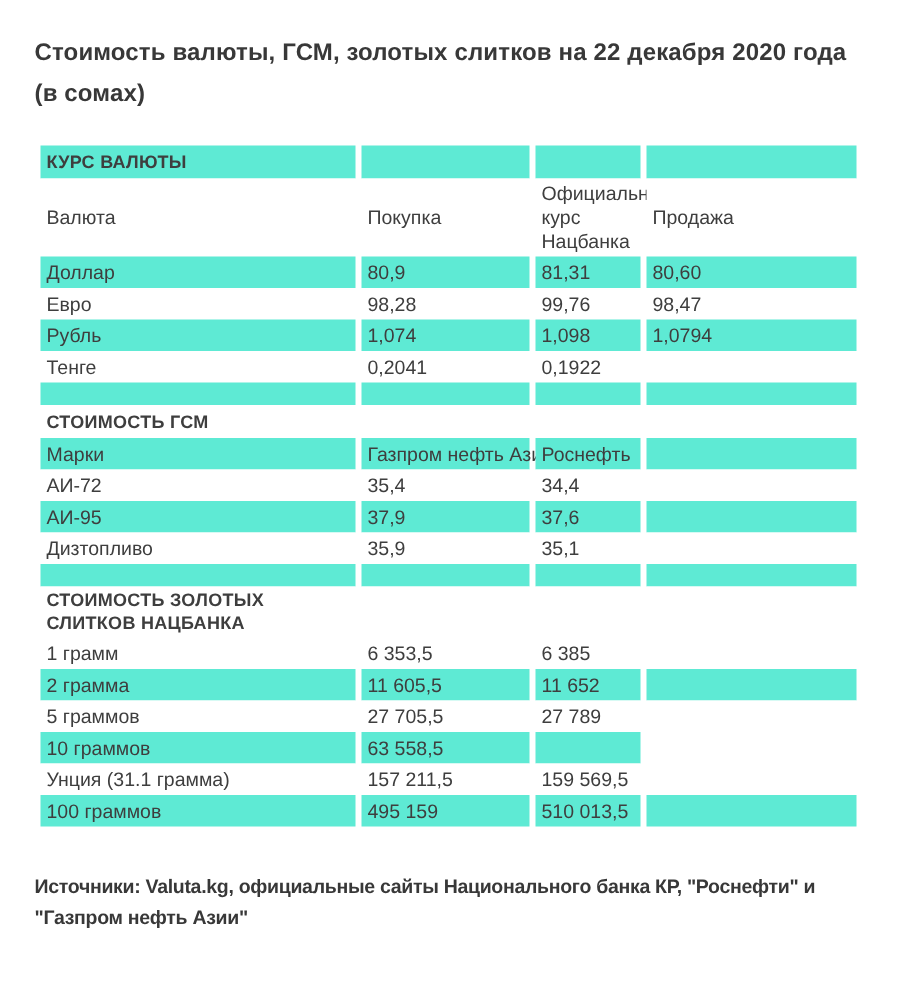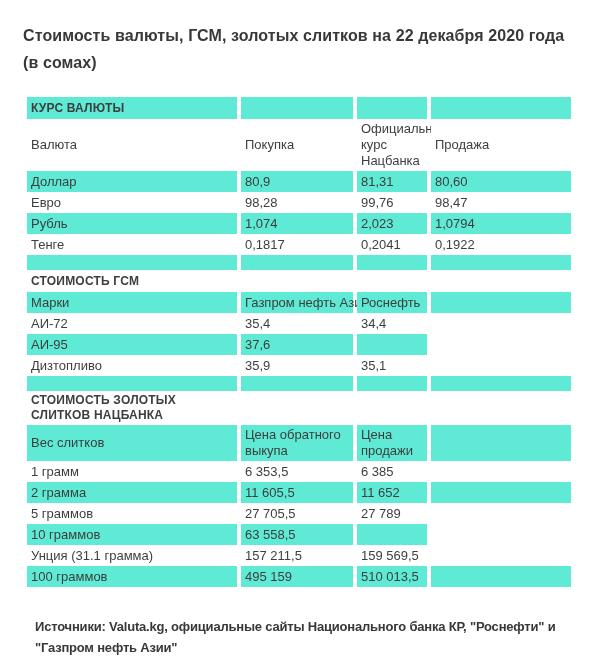--- a/index.html
+++ b/index.html
@@ -47,21 +47,21 @@
     letter-spacing: 0.2px;
   }
   .row-head .cell { min-height: 21px; }
   .row-data .cell { min-height: 21px; }
   .row-spacer .cell { min-height: 15px; }
 
   
   .row-head.s1 .cell:nth-child(2) { white-space: nowrap; overflow: visible; }
 
   .source {
-    margin: 29px 0 0 12px;
+    margin: 29px 0 0 0;
     max-width: 556px;
     font-size: 13px;
     font-weight: 700;
     line-height: 21px;
     color: #383838;
     letter-spacing: -0.2px;
   }
 </style>
 </head>
 <body>
@@ -90,26 +90,25 @@
       </div>
       <div class="trow row-data s0">
         <div class="cell">Евро</div>
         <div class="cell">98,28</div>
         <div class="cell">99,76</div>
         <div class="cell">98,47</div>
       </div>
       <div class="trow row-data s0 shade">
         <div class="cell">Рубль</div>
         <div class="cell">1,074</div>
-        <div class="cell">2,023</div>
+        <div class="cell">1,098</div>
         <div class="cell">1,0794</div>
       </div>
       <div class="trow row-data s0">
         <div class="cell">Тенге</div>
-        <div class="cell">0,1817</div>
         <div class="cell">0,2041</div>
         <div class="cell">0,1922</div>
       </div>
       <div class="trow row-spacer shade">
         <div class="cell"></div>
         <div class="cell"></div>
         <div class="cell"></div>
         <div class="cell"></div>
       </div>
       <div class="trow row-sectitle s1">
@@ -125,45 +124,40 @@
         <div class="cell"></div>
       </div>
       <div class="trow row-data s1">
         <div class="cell">АИ-72</div>
         <div class="cell">35,4</div>
         <div class="cell">34,4</div>
         <div class="cell"></div>
       </div>
       <div class="trow row-data s1 shade">
         <div class="cell">АИ-95</div>
+        <div class="cell">37,9</div>
         <div class="cell">37,6</div>
         <div class="cell"></div>
       </div>
       <div class="trow row-data s1">
         <div class="cell">Дизтопливо</div>
         <div class="cell">35,9</div>
         <div class="cell">35,1</div>
         <div class="cell"></div>
       </div>
       <div class="trow row-spacer shade">
         <div class="cell"></div>
         <div class="cell"></div>
         <div class="cell"></div>
         <div class="cell"></div>
       </div>
       <div class="trow row-sectitle s2">
         <div class="cell">СТОИМОСТЬ ЗОЛОТЫХ СЛИТКОВ НАЦБАНКА</div>
         <div class="cell"></div>
         <div class="cell"></div>
-        <div class="cell"></div>
-      </div>
-      <div class="trow row-head s2 shade">
-        <div class="cell">Вес слитков</div>
-        <div class="cell">Цена обратного выкупа</div>
-        <div class="cell">Цена продажи</div>
         <div class="cell"></div>
       </div>
       <div class="trow row-data s2">
         <div class="cell">1 грамм</div>
         <div class="cell">6 353,5</div>
         <div class="cell">6 385</div>
         <div class="cell"></div>
       </div>
       <div class="trow row-data s2 shade">
         <div class="cell">2 грамма</div>

